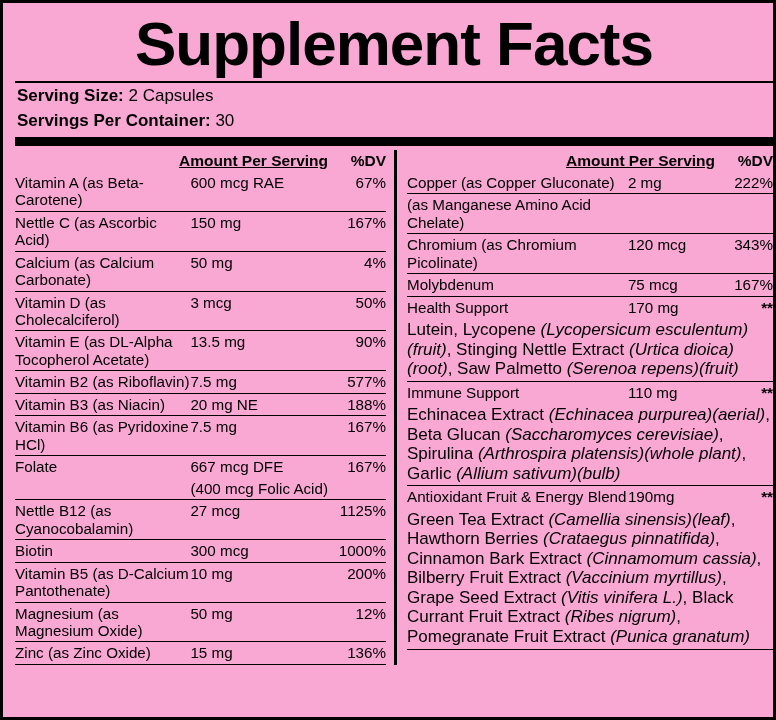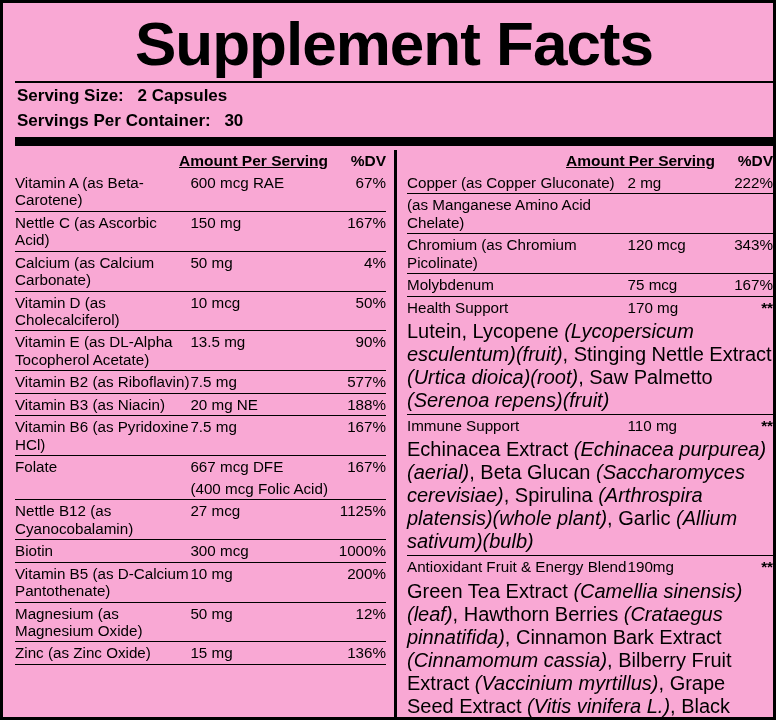--- a/index.html
+++ b/index.html
@@ -40,22 +40,21 @@
     background: #000000;
     margin: 1px 0 1px 0;
   }
   .serving {
     font-size: 17px;
     font-weight: bold;
     line-height: 1.35;
     margin: 2px 0 2px 2px;
   }
   .serving span.val {
-    font-weight: bold;
-    margin-left: 9px;
+    font-weight: normal;
   }
   .columns {
     display: flex;
     align-items: stretch;
   }
   .col {
     flex: 1 1 50%;
     box-sizing: border-box;
   }
   .col-left {
@@ -105,21 +104,21 @@
     font-weight: normal;
   }
   .blend-row td {
     border-bottom: none !important;
     padding-bottom: 1px;
   }
   .blend-ing td {
     border-bottom: 1.5px solid #000000;
     padding-top: 0;
     line-height: 1.17;
-    font-size: 20px;
+    font-size: 17px;
   }
   .blend-ing-last td {
     border-bottom: none;
   }
   .stars {
     text-align: right;
     white-space: nowrap;
     font-weight: bold;
   }
 </style>
@@ -164,21 +163,21 @@
               <td class="amt">150 mg</td>
               <td class="dv">167%</td>
             </tr>
             <tr>
               <td class="name">Calcium (as Calcium Carbonate)</td>
               <td class="amt">50 mg</td>
               <td class="dv">4%</td>
             </tr>
             <tr>
               <td class="name">Vitamin D (as Cholecalciferol)</td>
-              <td class="amt">10 mcg</td>
+              <td class="amt">3 mcg</td>
               <td class="dv">50%</td>
             </tr>
             <tr>
               <td class="name">Vitamin E (as DL-Alpha Tocopherol Acetate)</td>
               <td class="amt">13.5 mg</td>
               <td class="dv">90%</td>
             </tr>
             <tr>
               <td class="name">Vitamin B2 (as Riboflavin)</td>
               <td class="amt">7.5 mg</td>

